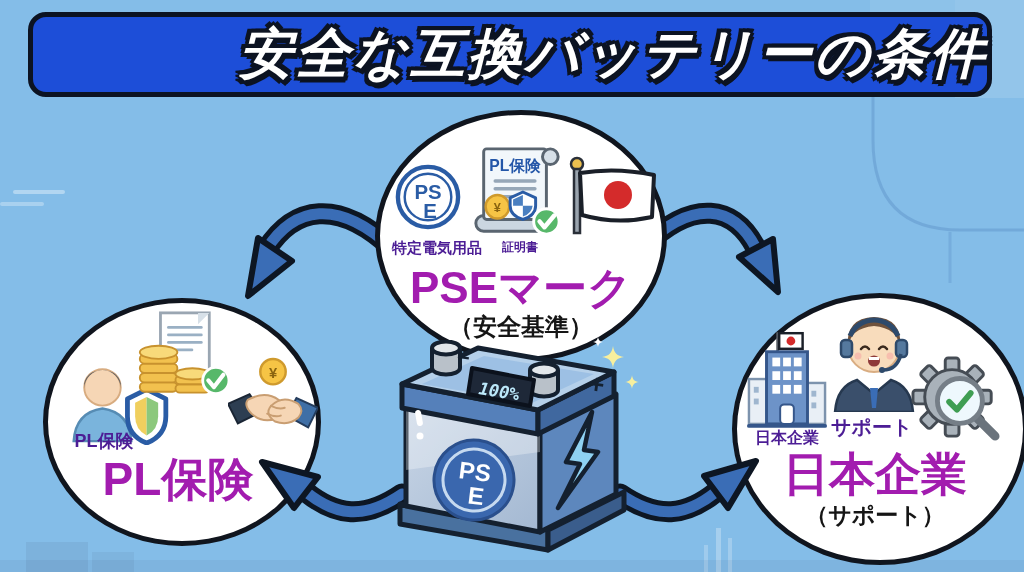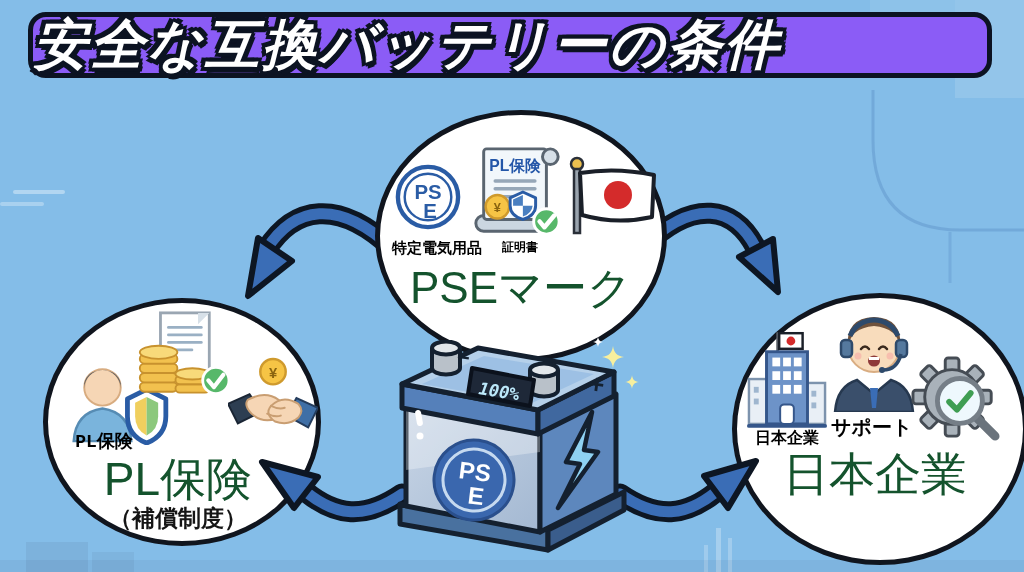--- a/index.html
+++ b/index.html
@@ -10,52 +10,52 @@
     font-family:"Liberation Sans", sans-serif;
     color:#111;
   }
   .abs { position:absolute; }
 
   
   .bg-deco { position:absolute; pointer-events:none; }
 
   
   .banner {
-    position:absolute; left:28px; top:12px; width:964px; height:66px;
-    background:#8b5cf6;
+    position:absolute; left:28px; top:12px; width:964px; height:85px;
+    background:#1d4ed8;
     border:5px solid #0c1322; border-radius:18px;
-    display:flex; align-items:center; justify-content:flex-start;
+    display:flex; align-items:center; justify-content:flex-end;
   }
   .banner-title {
     font-size:54px; font-weight:900; font-style:italic;
     letter-spacing:3px; color:#fff; white-space:nowrap;
     text-shadow:
       -4px -4px 0 #0c1322, 4px -4px 0 #0c1322,
       -4px 4px 0 #0c1322, 4px 4px 0 #0c1322,
       0 -4px 0 #0c1322, 0 4px 0 #0c1322,
       -4px 0 0 #0c1322, 4px 0 0 #0c1322,
       2px 6px 0 #0c1322;
   }
 
   
   .circle {
     position:absolute; background:#fff;
     border:5px solid #10151e; border-radius:50%;
   }
   .node-title {
     position:absolute; width:100%; text-align:center;
-    color:#14532d; font-weight:400; white-space:nowrap;
+    color:#a21caf; font-weight:700; white-space:nowrap;
   }
   .node-sub {
     position:absolute; width:100%; text-align:center;
     color:#151515; font-weight:900; white-space:nowrap;
   }
   .icon-caption {
     position:absolute; text-align:center;
-    color:#000000; font-weight:800; white-space:nowrap;font-family:Liberation Mono, monospace;
+    color:#4c1d95; font-weight:800; white-space:nowrap;
   }
   svg { display:block; }
   text { font-family:"Liberation Sans", sans-serif; }
   .lcd { font-family:"DejaVu Sans Mono", monospace; font-style:italic; }
 </style>
 </head>
 <body>
 
 <div class="bg-deco" style="left:955px; top:0; width:69px; height:98px; background:rgba(255,255,255,.12);"></div>
 <div class="bg-deco" style="left:870px; top:0; width:85px; height:40px; background:rgba(255,255,255,.08);"></div>
@@ -119,20 +119,21 @@
     <circle cx="11" cy="9" r="6" fill="#ecc04f" stroke="#2a2f38" stroke-width="2.5"></circle>
     <rect x="8" y="14" width="6" height="64" fill="#9aa4ae" stroke="#2a2f38" stroke-width="2.5"></rect>
     <path d="M14,18 Q50,12 88,20 L86,62 Q50,70 16,60 Z" fill="#fff" stroke="#1a1f28" stroke-width="4" stroke-linejoin="round"></path>
     <circle cx="52" cy="40" r="14" fill="#d42b2b"></circle>
   </svg>
 
   <div class="icon-caption" style="left:2px; top:124px; width:110px; font-size:15px;">特定電気用品</div>
   <div class="icon-caption" style="left:104px; top:124px; width:72px; font-size:12px;">証明書</div>
 
   <div class="node-title" style="top:150px; font-size:44px; line-height:46px;">PSEマーク</div>
+  <div class="node-sub" style="top:198px; font-size:24px; line-height:28px;">（安全基準）</div>
 </div>
 
 <div class="circle" style="left:43px; top:298px; width:278px; height:248px;">
 
   <svg class="abs" style="left:10px; top:46px;" width="112" height="96" viewBox="0 0 112 100">
     <path d="M14,96 Q16,66 44,62 Q72,66 74,96 Z" fill="#7ab4dc" stroke="#568cb4" stroke-width="2.5"></path>
     <circle cx="44" cy="40" r="19" fill="#f6d6b5" stroke="#d8ac80" stroke-width="2"></circle>
     <path d="M25,41 A19,19 0 0 1 63,41 L63,36 Q60,23 44,22 Q28,23 25,36 Z" fill="#5b5e63"></path>
     <path d="M90,42 L110,52 V70 Q110,90 90,98 Q70,90 70,70 V52 Z" fill="#fff" stroke="#2a5ca5" stroke-width="5" stroke-linejoin="round"></path>
     <path d="M90,50 L78,56 v14 q0,14 12,20 Z" fill="#f0cf5e"></path>
@@ -165,21 +166,20 @@
     <circle cx="46" cy="15" r="13" fill="#f6c445" stroke="#cf9a2d" stroke-width="2.5"></circle>
     <text x="46" y="21" text-anchor="middle" font-size="15" font-weight="bold" fill="#8a6410">¥</text>
     <polygon points="0,48 22,38 34,56 10,68" fill="#2d3e52" stroke="#1a2534" stroke-width="2"></polygon>
     <polygon points="92,52 70,42 60,60 82,72" fill="#3f6fa6" stroke="#243c5c" stroke-width="2"></polygon>
     <path d="M20,44 Q38,34 52,44 Q61,52 52,62 Q36,69 24,58 Q16,50 20,44 Z" fill="#f6d6b5" stroke="#c99e72" stroke-width="2"></path>
     <path d="M72,48 Q56,38 44,50 Q37,58 48,66 Q62,71 72,62 Q78,55 72,48 Z" fill="#f6d6b5" stroke="#c99e72" stroke-width="2"></path>
     <path d="M44,50 q8,4 14,2 M40,58 q8,4 14,2" fill="none" stroke="#c99e72" stroke-width="2" stroke-linecap="round"></path>
   </svg>
 
   <div class="node-title" style="top:152px; width:260px; font-size:46px; line-height:48px;">PL保険</div>
-  <div class="node-sub" style="top:202px; width:260px; font-size:23px; line-height:26px;">（補償制度）</div>
 </div>
 
 <div class="circle" style="left:732px; top:293px; width:296px; height:272px;">
 
   <svg class="abs" style="left:10px; top:32px;" width="80" height="102" viewBox="0 0 82 104">
     <rect x="30" y="2" width="3" height="22" fill="#555b63"></rect>
     <rect x="33" y="3" width="24" height="16" fill="#fff" stroke="#1a1f28" stroke-width="2.5"></rect>
     <circle cx="45" cy="11" r="4.5" fill="#d42b2b"></circle>
     <rect x="2" y="50" width="20" height="46" fill="#e9eff6" stroke="#7d93ad" stroke-width="2.5"></rect>
     <rect x="60" y="54" width="20" height="42" fill="#e9eff6" stroke="#7d93ad" stroke-width="2.5"></rect>
@@ -250,20 +250,21 @@
           <rect x="37" y="4" width="14" height="16" rx="3"></rect>
         </g>
       <circle cx="44" cy="44" r="28"></circle>
     </g>
     <line x1="69" y1="65" x2="88" y2="84" stroke="#6a737c" stroke-width="9" stroke-linecap="round"></line>
     <circle cx="52" cy="48" r="23" fill="#eef8fd" stroke="#757e87" stroke-width="5"></circle>
     <path d="M41,49 l8,8 l14,-17" fill="none" stroke="#3f9e53" stroke-width="6" stroke-linecap="round" stroke-linejoin="round"></path>
   </svg>
 
   <div class="node-title" style="top:152px; width:276px; font-size:46px; line-height:48px;">日本企業</div>
+  <div class="node-sub" style="top:204px; width:276px; font-size:23px; line-height:26px;">（サポート）</div>
 </div>
 
 <svg class="abs" style="left:0; top:0;" width="1024" height="572" viewBox="0 0 1024 572">
   <g>
     <path d="M 402 494 C 364 520 336 516 306 492" fill="none" stroke="#0d1623" stroke-width="21" stroke-linecap="round"></path>
     <path d="M 402 494 C 364 520 336 516 306 492" fill="none" stroke="#3a6db6" stroke-width="11" stroke-linecap="round"></path>
     <polygon points="318,477 294,508 262,462" fill="#3a6db6" stroke="#0d1623" stroke-width="6" stroke-linejoin="round"></polygon>
   </g>
   <g>
     <path d="M 620 494 C 658 520 686 516 716 492" fill="none" stroke="#0d1623" stroke-width="21" stroke-linecap="round"></path>

